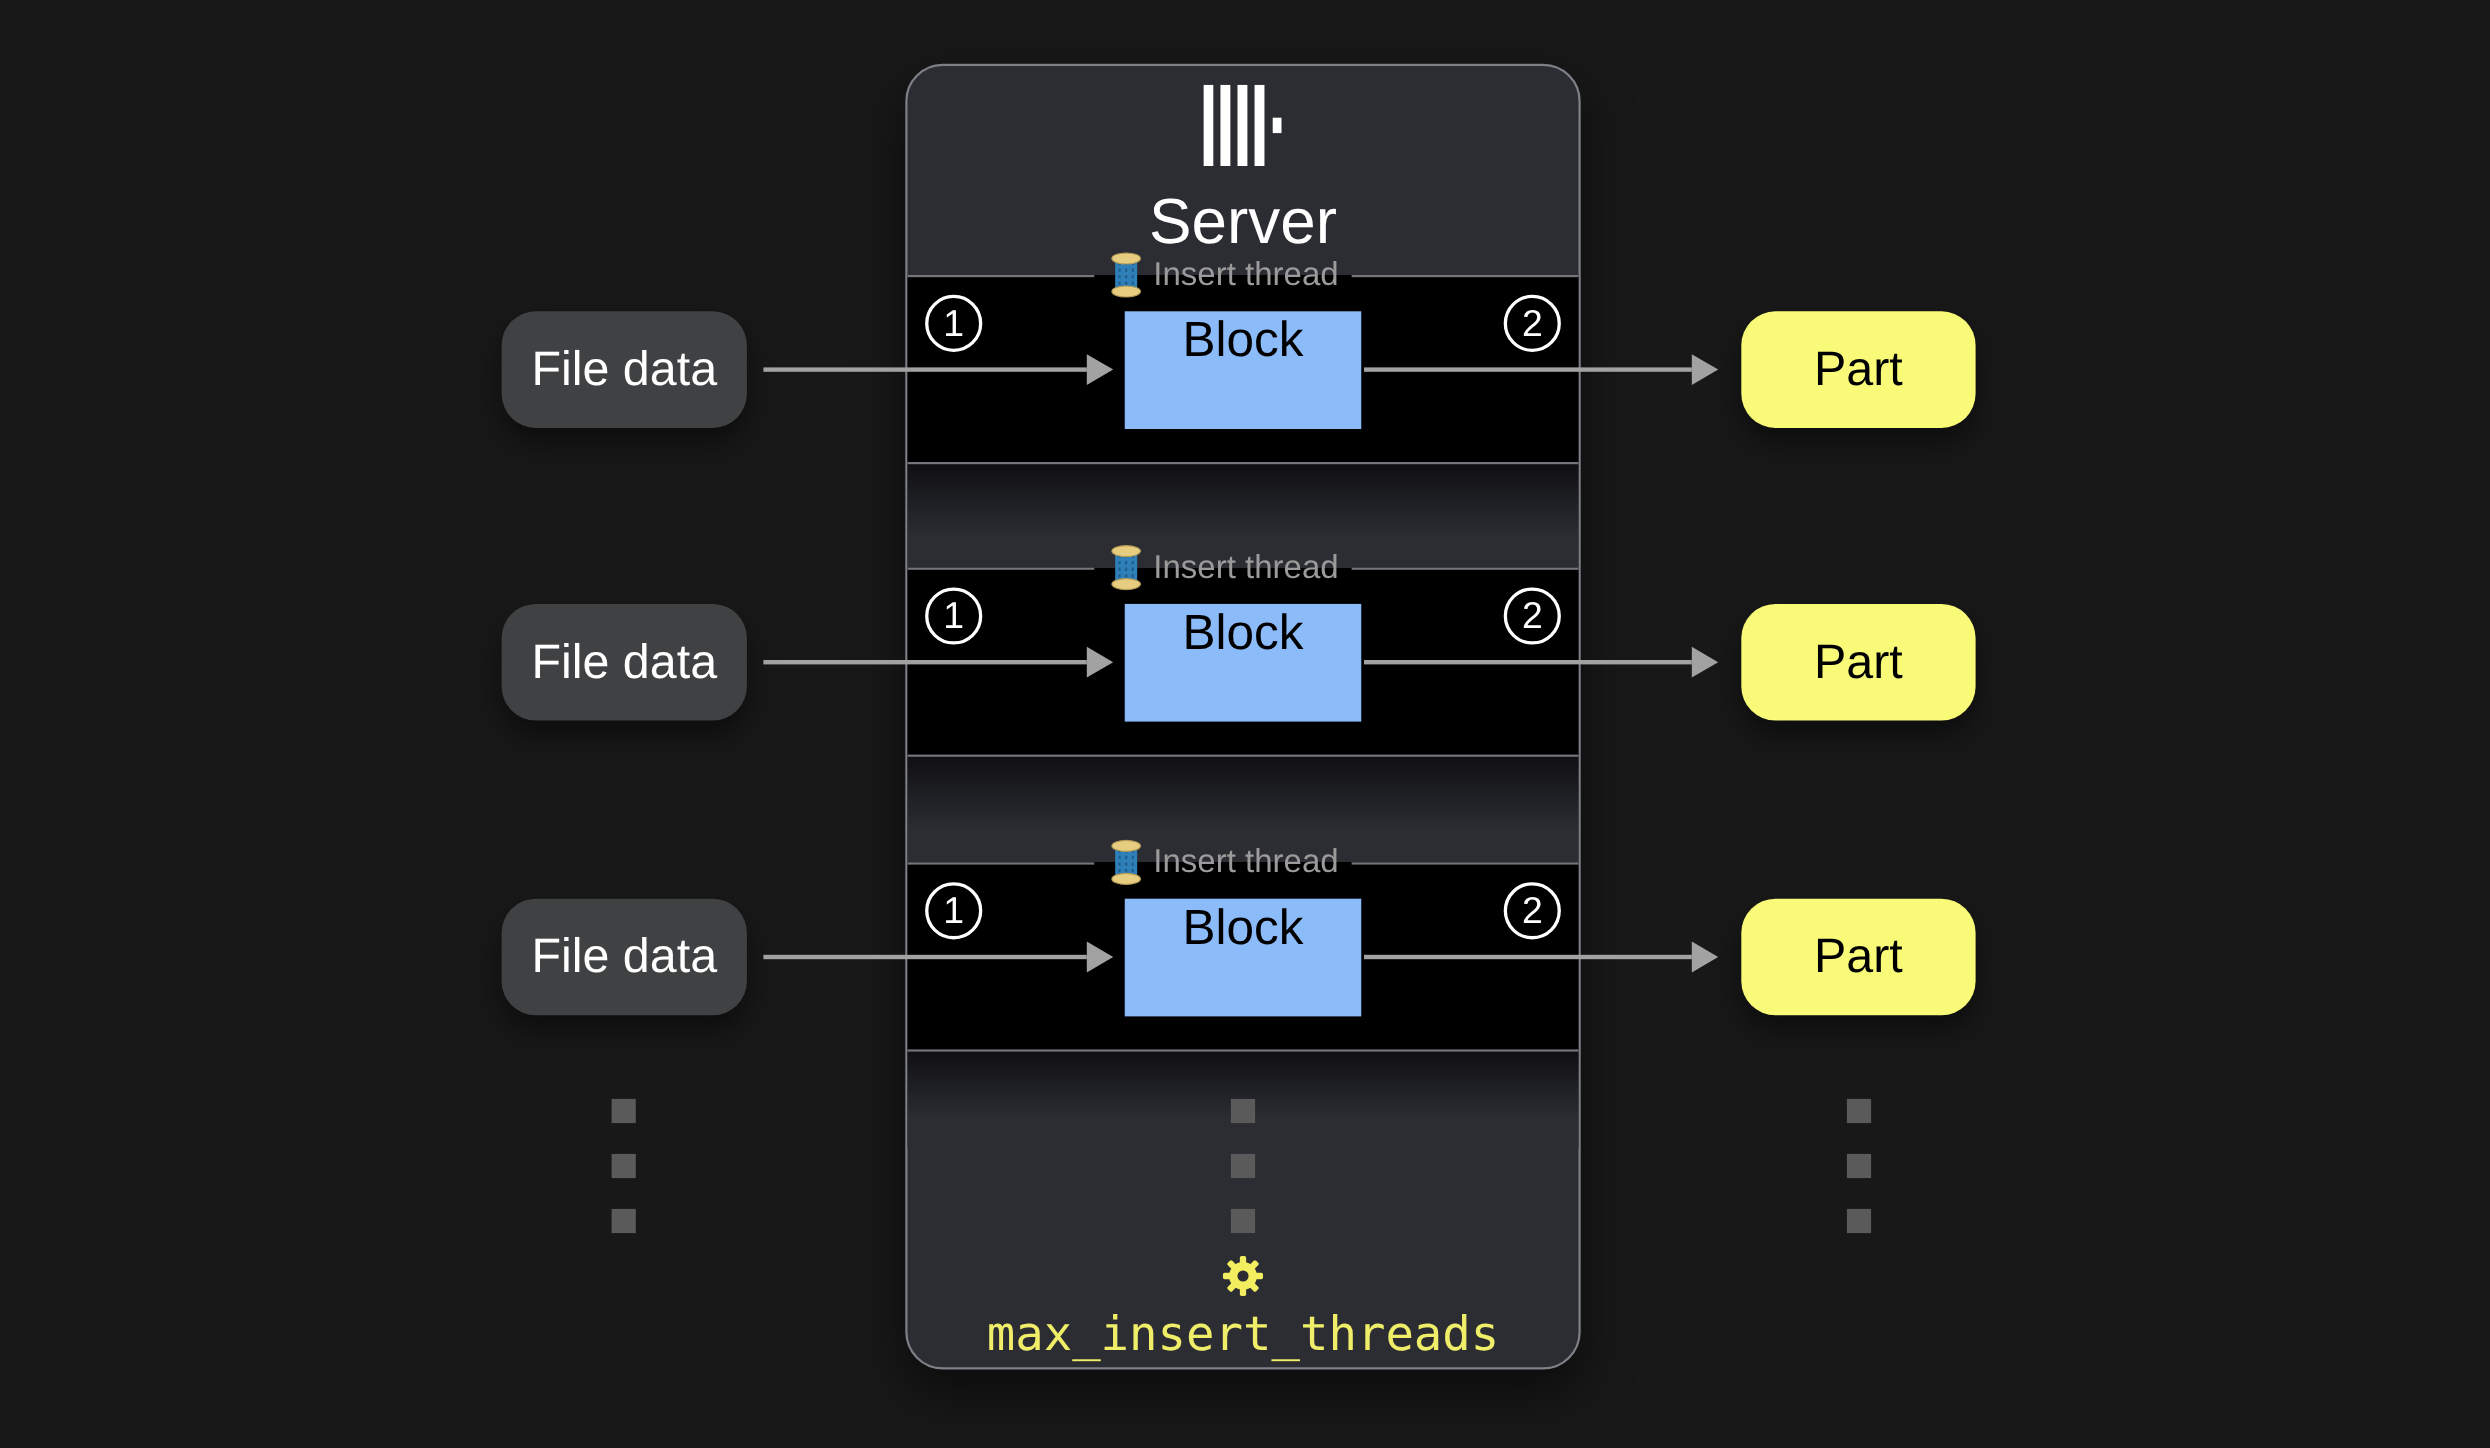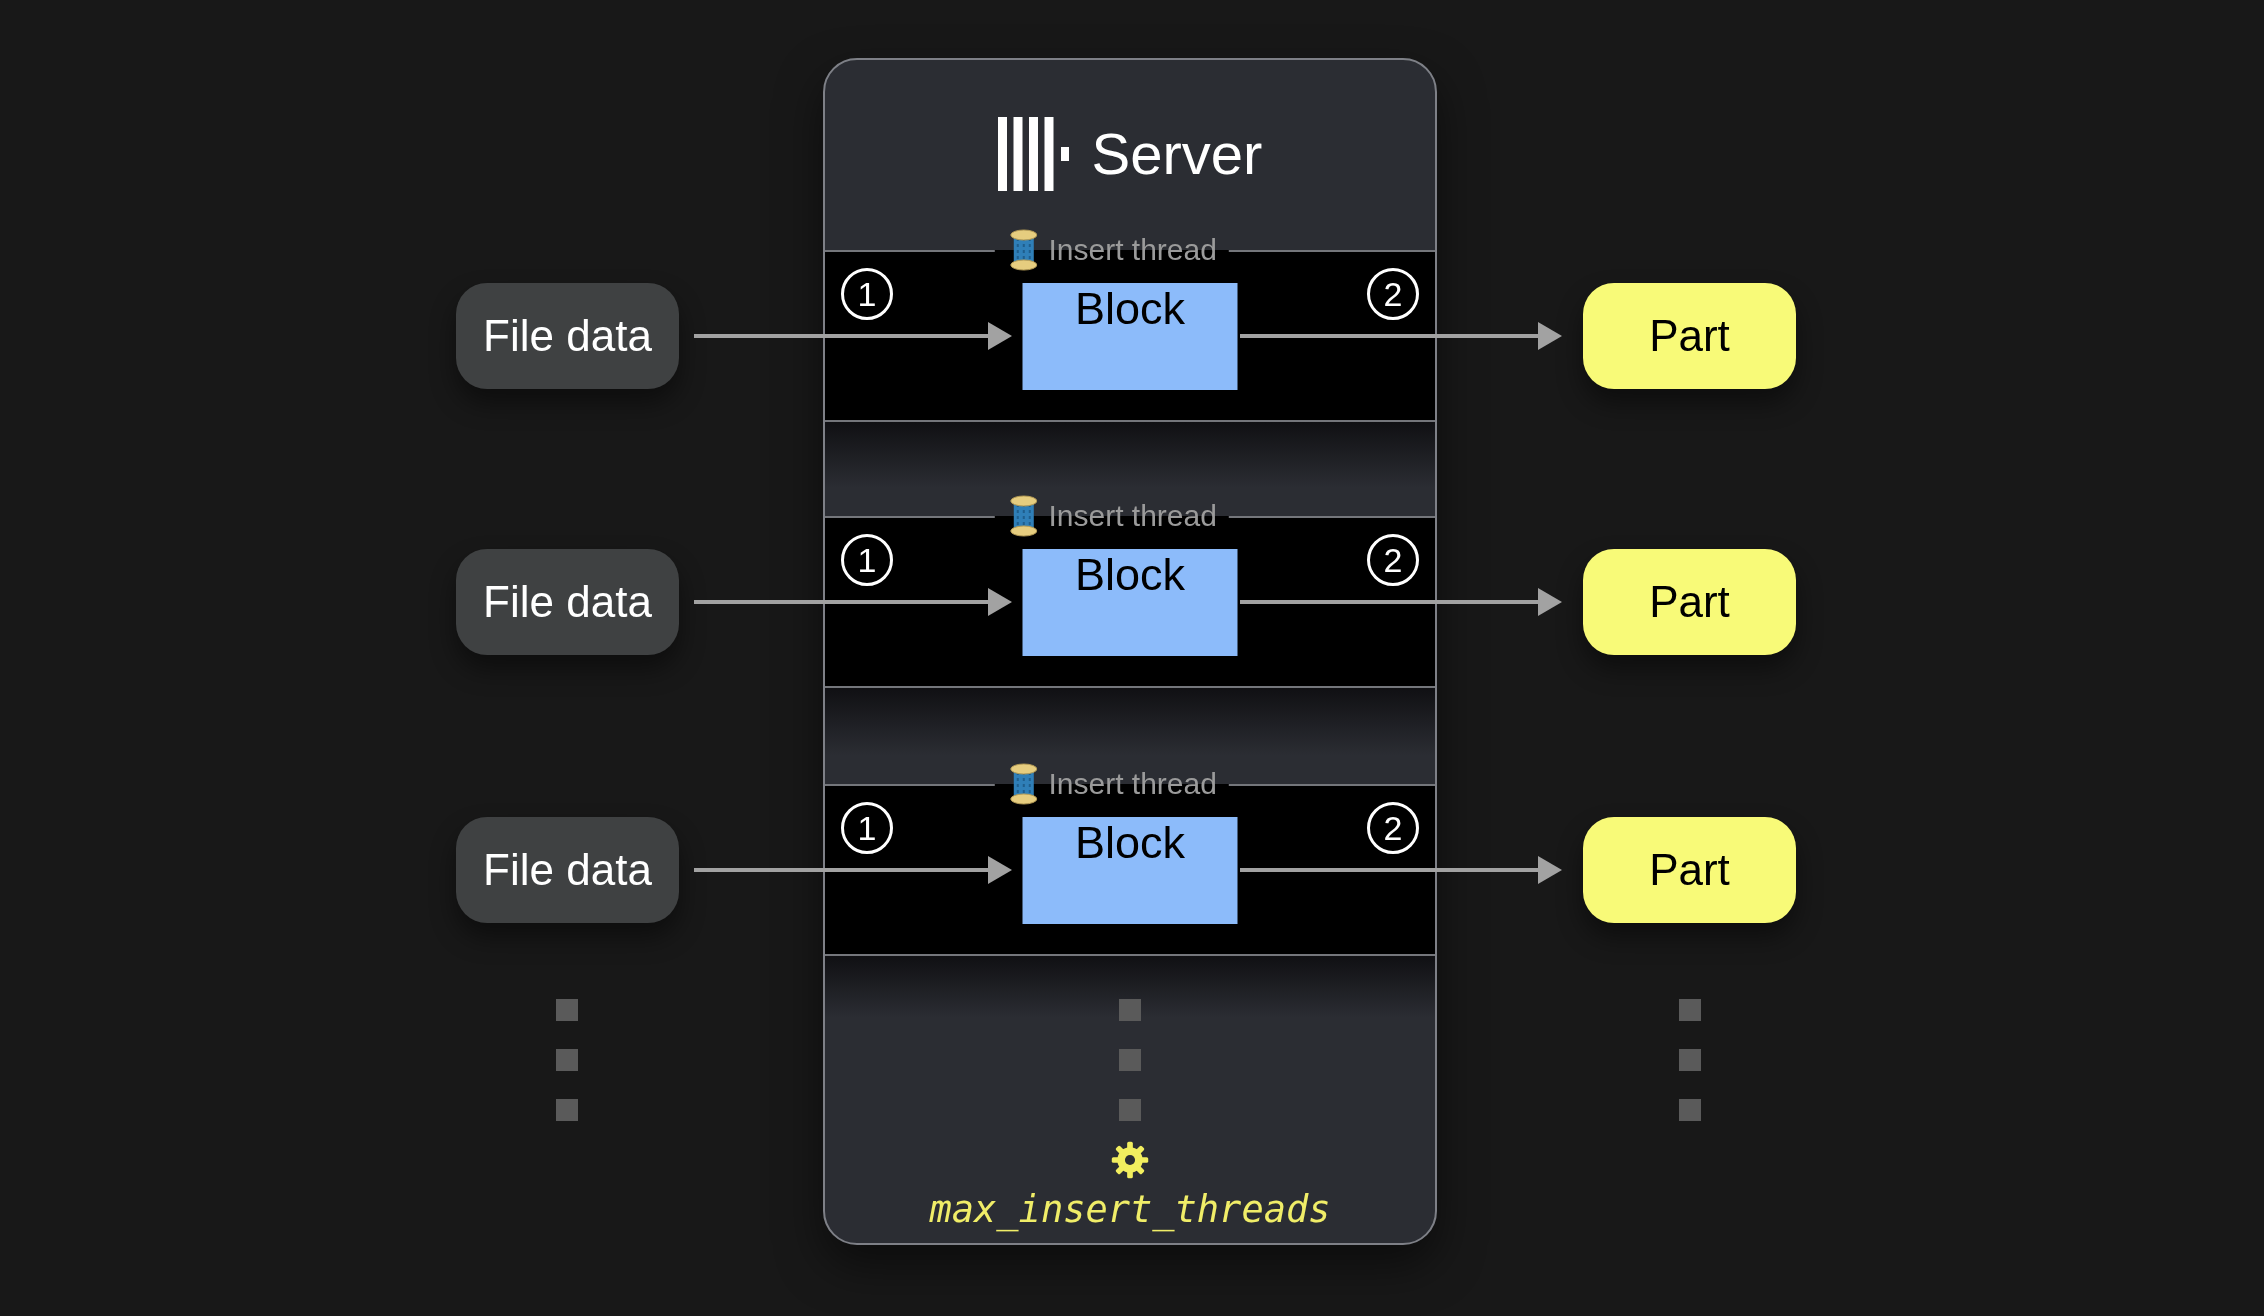--- a/index.html
+++ b/index.html
@@ -52,21 +52,21 @@
     position:absolute;left:823px;top:58px;width:614px;height:1187px;
     box-sizing:border-box;
     background:var(--panel,#2b2d33);
     border:2px solid var(--panel-border,#7e8087);
     border-radius:34px;
     box-shadow:0 20px 45px rgba(0,0,0,.5);
     z-index:1;
   }
   #server-header{
     position:absolute;left:0;top:0;width:100%;height:188px;
-    display:flex;align-items:center;justify-content:center;gap:22px;
+    display:flex;align-items:center;justify-content:center;gap:22px;flex-direction:column;
   }
   #server-title{color:#ffffff;font-size:58px;line-height:1;}
   
   .gap-strip{
     position:absolute;left:0;right:0;
     background:linear-gradient(180deg,#101013 0%,var(--panel,#2b2d33) 70%);
   }
   .gap-1{top:362px;height:94px;}
   .gap-2{top:628px;height:96px;}
   .gap-3{top:896px;height:88px;}
@@ -114,23 +114,22 @@
   .dot{width:22px;height:22px;background:var(--dots,#5a5a5a);}
 
   
   #gear-wrap{
     position:absolute;left:50%;transform:translateX(-50%);top:1081px;
     line-height:0;
   }
   #setting-label{
     position:absolute;left:50%;transform:translateX(-50%);top:1128px;
     font-family:"DejaVu Sans Mono",monospace;
-    font-size:37px;white-space:nowrap;
+    font-size:43px;white-space:nowrap;
     color:var(--accent-yellow,#f0ed68);
-    font-style:italic;
   }
 </style>
 </head>
 <body>
 
 <div id="canvas" style="--background: #181818; --panel: #2b2d33; --panel-border: #7e8087; --row-bg: #000000; --row-border: #74767b; --input-box: #3f4142; --block: #8cbbfa; --part: #f8fa78; --arrow: #a2a2a2; --label-gray: #9b9b9b; --accent-yellow: #f0ed68; --dots: #5a5a5a;">
 
   <div class="io-box file-box row-y0">
       <span>File data</span>
     </div>

